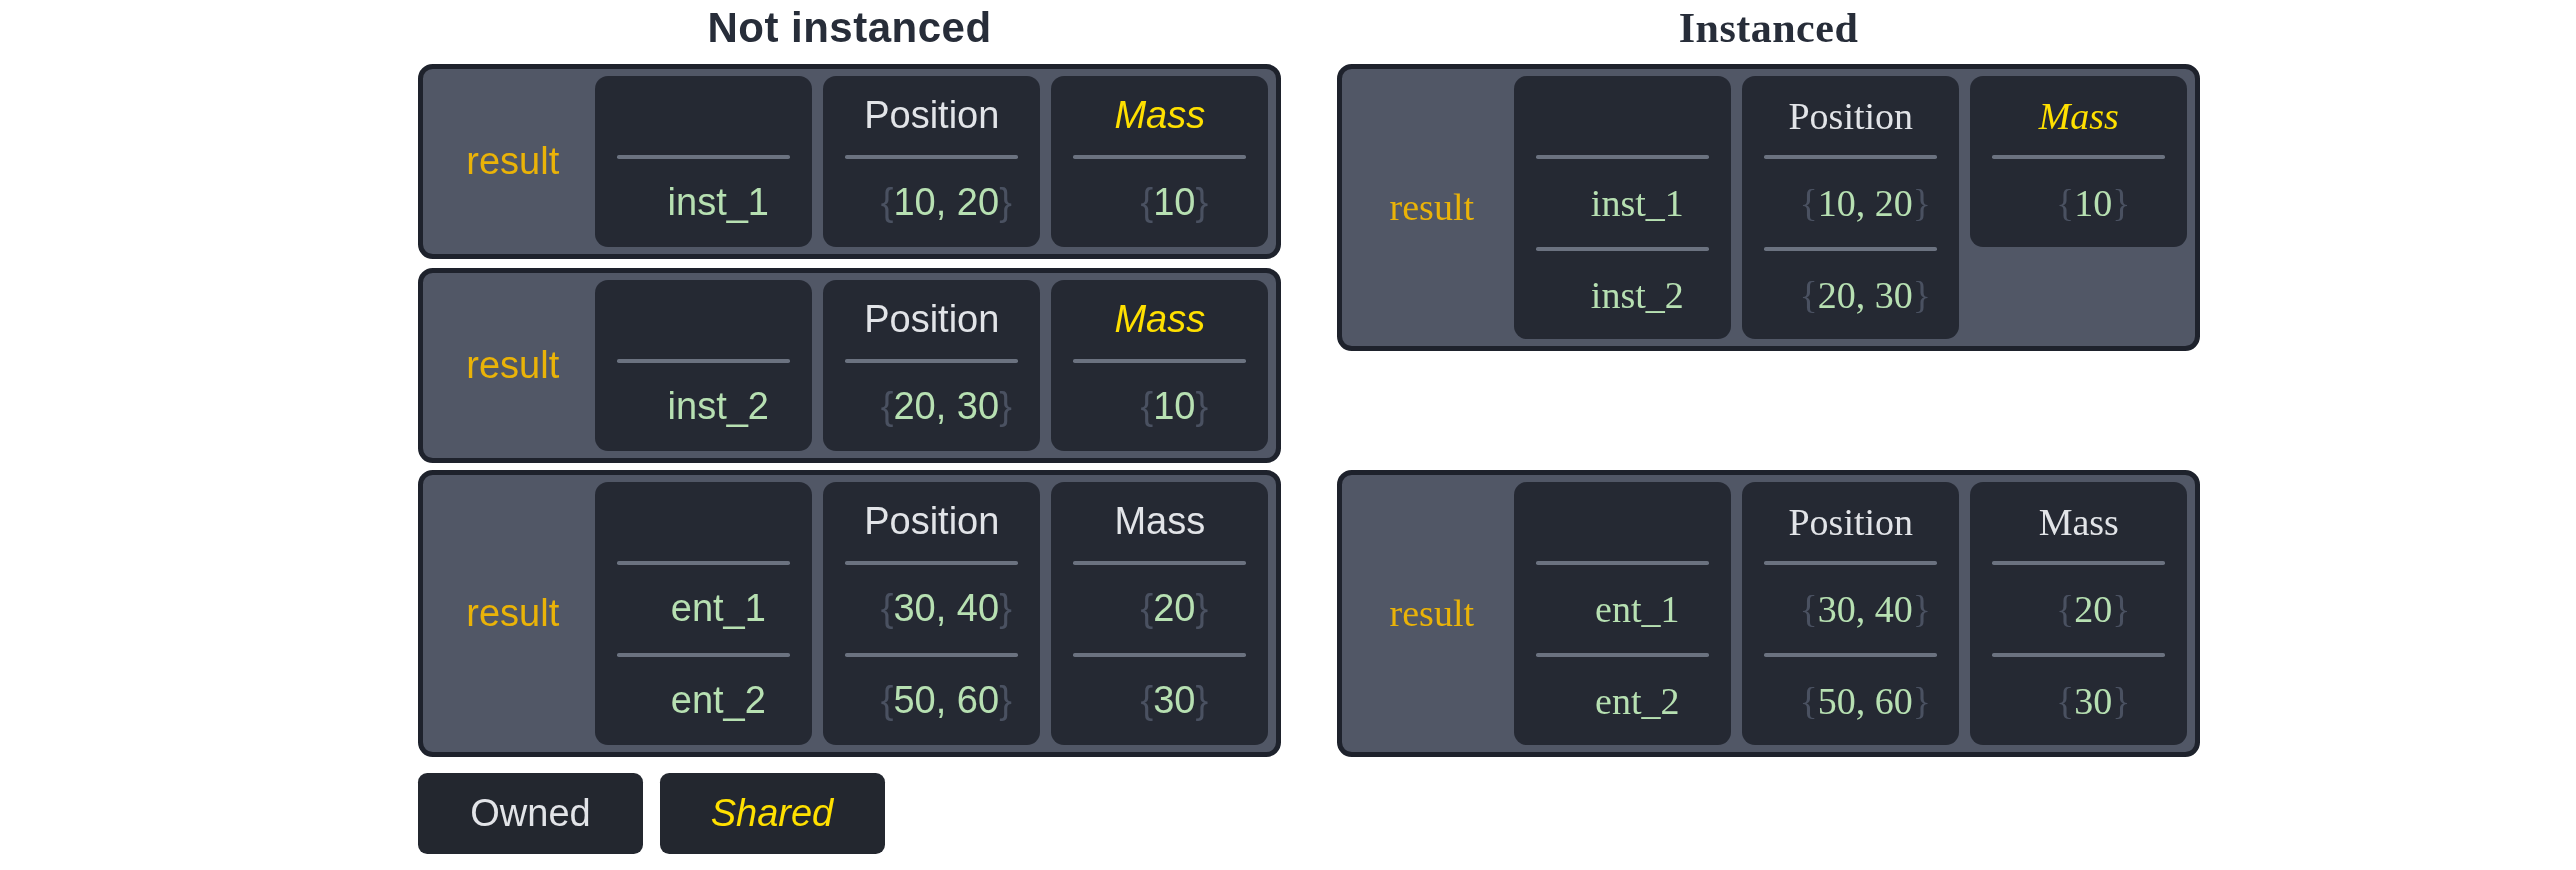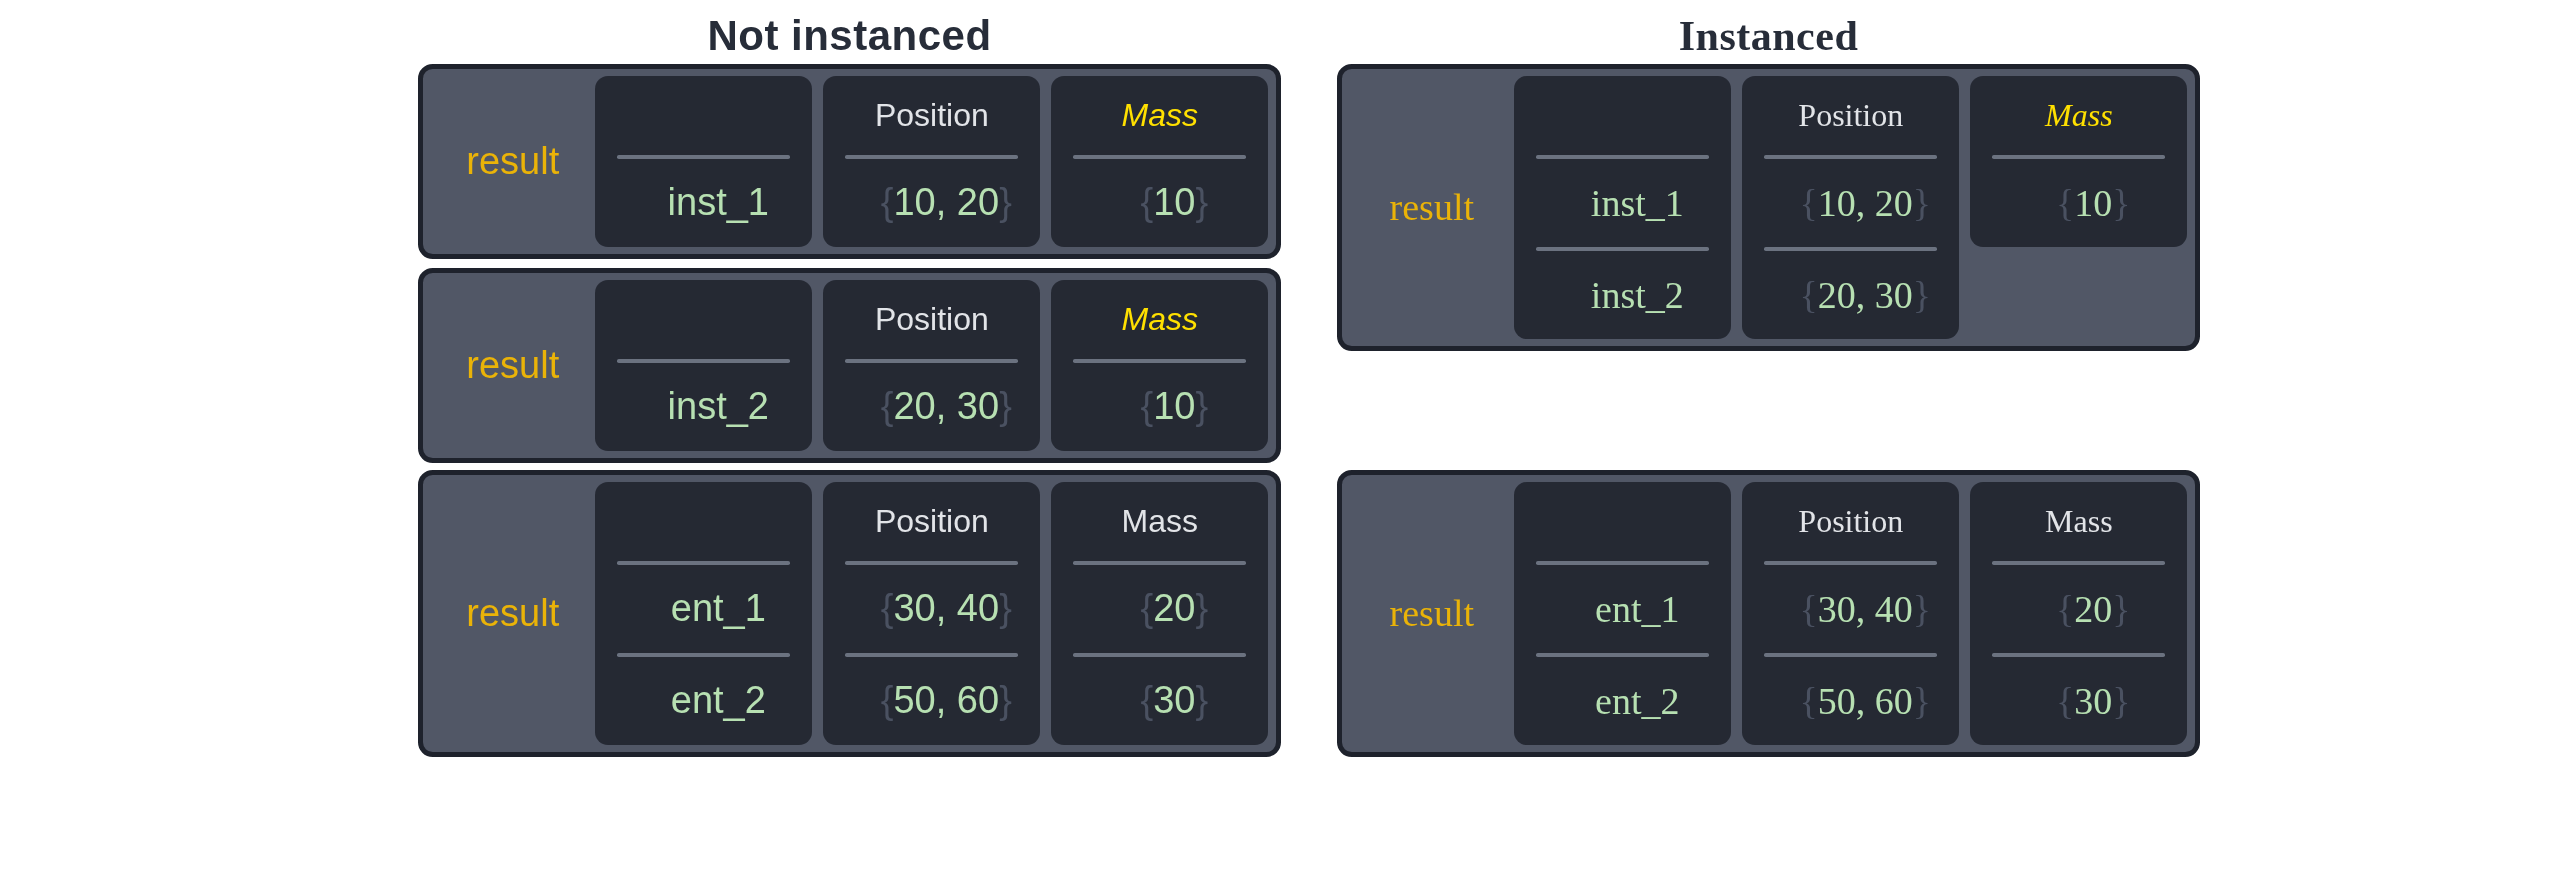--- a/index.html
+++ b/index.html
@@ -23,21 +23,20 @@
   .title {
     position: absolute;
     top: 3.7px;
     left: 0;
     right: 0;
     text-align: center;
     font-size: 42px;
     font-weight: bold;
     color: #272d39;
     letter-spacing: 0.5px;
-    margin-top: 8px;
   }
 
   
   .ntable {
     position: absolute;
     left: 0;
     width: 863px;
     box-sizing: border-box;
     background: #515766;
     border: 5.5px solid #1e222c;
@@ -70,21 +69,21 @@
     width: 217px;
     background: #252933;
     border-radius: 13px;
     box-sizing: border-box;
   }
   .chead {
     height: 79px;
     display: flex;
     align-items: center;
     justify-content: center;
-    font-size: 32px;
+    font-size: 38px;
     color: #e2e4e8;
     border-radius: 10px;
   }
   .chead.shared {
     color: #ffe000;
     font-style: italic;
   }
   .cdiv {
     height: 3.7px;
     margin: 0 22px;
@@ -190,20 +189,28 @@
           <div class="cell">
             <div class="chead">Mass</div>
             <div class="cdiv"></div>
             <div class="crow"><span class="brace">{</span><span>20</span><span class="brace">}</span></div>
             <div class="cdiv"></div>
             <div class="crow"><span class="brace">{</span><span>30</span><span class="brace">}</span></div>
           </div>
         </div>
       </div>
     </div>
+  <div class="legend">
+    <div class="lbox owned">
+      <span>Owned</span>
+    </div>
+    <div class="lbox shared">
+      <span>Shared</span>
+    </div>
+  </div>
 </div>
 
 <div class="col" id="col-instanced">
   <div class="title">Instanced</div>
   <div>
       <div class="ntable t0">
         <div class="rlabel">result</div>
         <div class="cells">
           <div class="cell">
             <div class="chead"></div>

